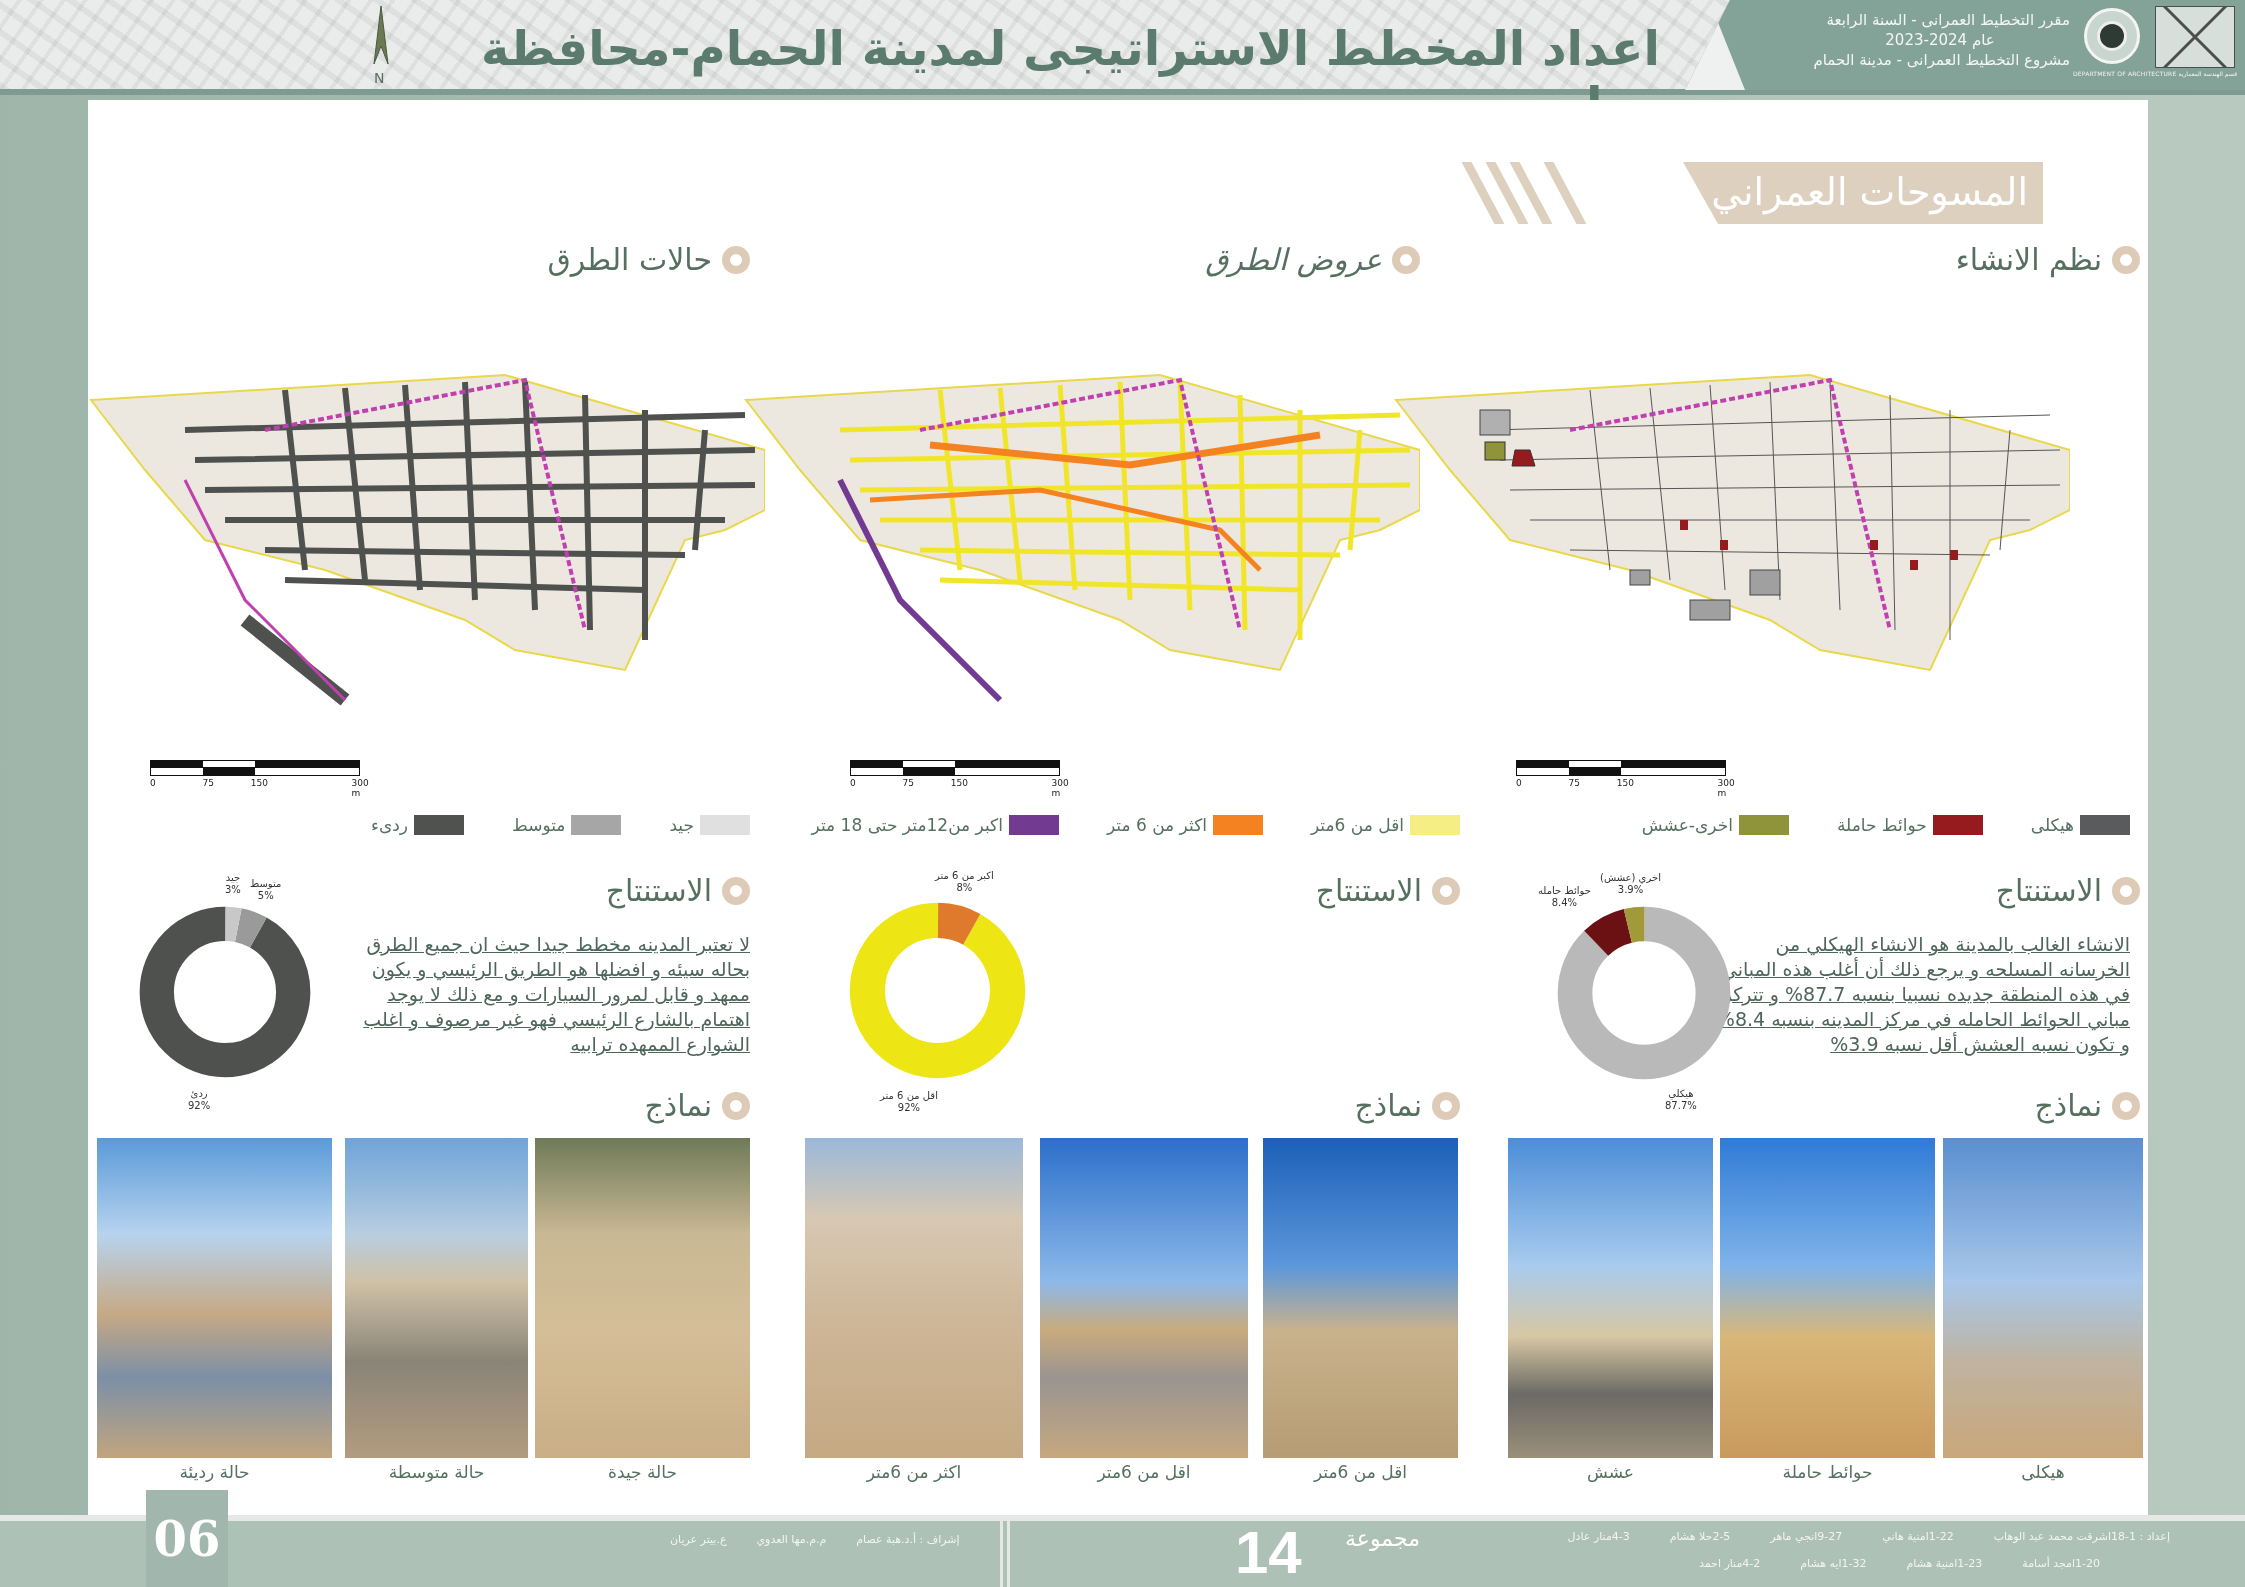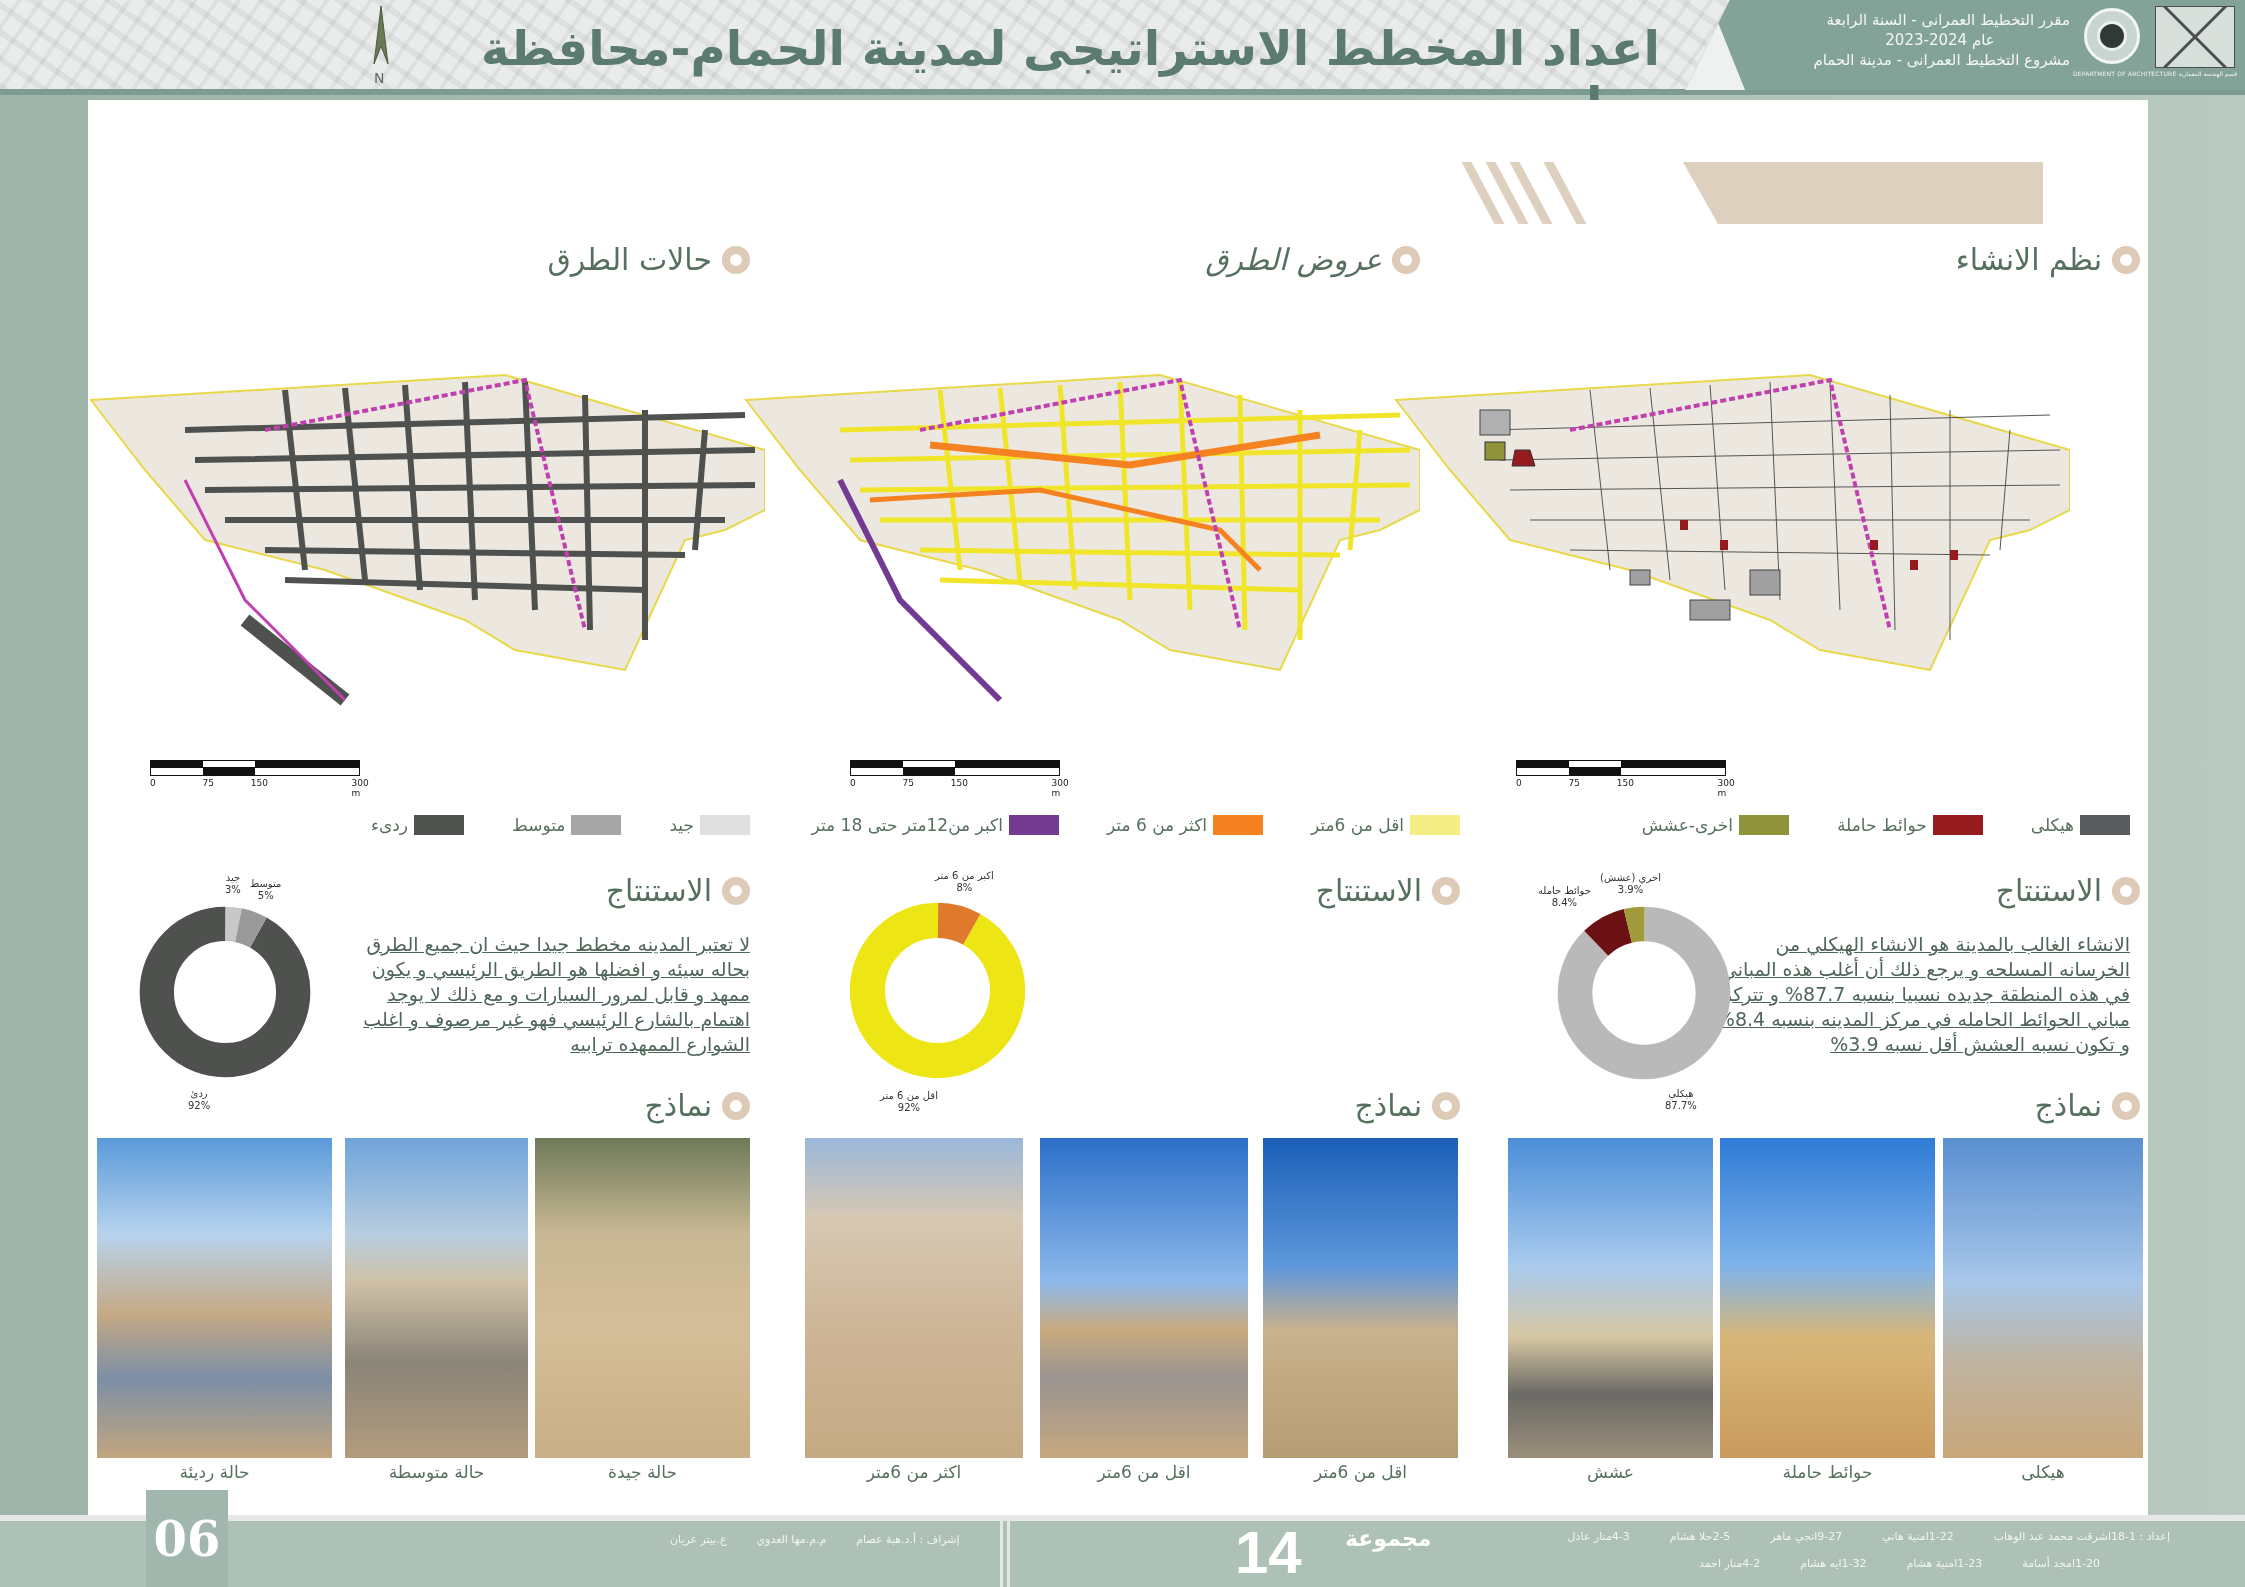--- a/index.html
+++ b/index.html
@@ -140,21 +140,21 @@
   .page-num {
     position: absolute; left: 146px; top: 1490px; width: 82px; height: 97px;
     background: #a1b7ae; color: #fff; font-family: "DejaVu Serif", serif;
     font-weight: bold; font-size: 48px; display: flex; align-items: center; justify-content: center;
   }
   .footer-sup {
     position: absolute; left: 670px; top: 1533px; direction: rtl; font-size: 11px; color: #f2f4f3;
     display: flex; gap: 30px;
   }
   .footer-divider { position: absolute; left: 1000px; top: 1515px; width: 10px; height: 72px; border-left: 3px solid #e5e8e6; border-right: 3px solid #e5e8e6; }
-  .group-label { position: absolute; left: 1345px; top: 1526px; font-size: 22px; font-weight: bold; color: #fff; direction: rtl; }
+  .group-label { position: absolute; left: 1345px; top: 1526px; font-size: 22px; font-weight: normal; color: #fff; direction: rtl; }
   .group-num { position: absolute; left: 1235px; top: 1518px; font-size: 60px; font-weight: bold; color: #fff; font-family: "Liberation Sans", sans-serif; }
   .credits {
     position: absolute; left: 1510px; top: 1530px; width: 660px; direction: rtl;
     font-size: 11px; color: #f2f4f3;
   }
   .credits .row { display: flex; gap: 40px; margin-bottom: 14px; }
 </style>
 </head>
 <body>
 
@@ -184,20 +184,21 @@
   </div>
 
   <div class="sheet">
     <div class="banner-stripes">
       <span style="left:10px"></span>
         <span style="left:34px"></span>
         <span style="left:58px"></span>
         <span style="left:92px"></span>
     </div>
     <div class="section-banner"></div>
+    <div class="section-title">المسوحات العمراني</div>
   </div>
 
   <div class="sub-head" style="right:105px; top:242px;">
     <span class="bullet"></span>
     <span>نظم الانشاء</span>
   </div>
   <div class="sub-head" style="right:825px; top:242px;font-style:italic;">
     <span class="bullet"></span>
     <span>عروض الطرق</span>
   </div>

